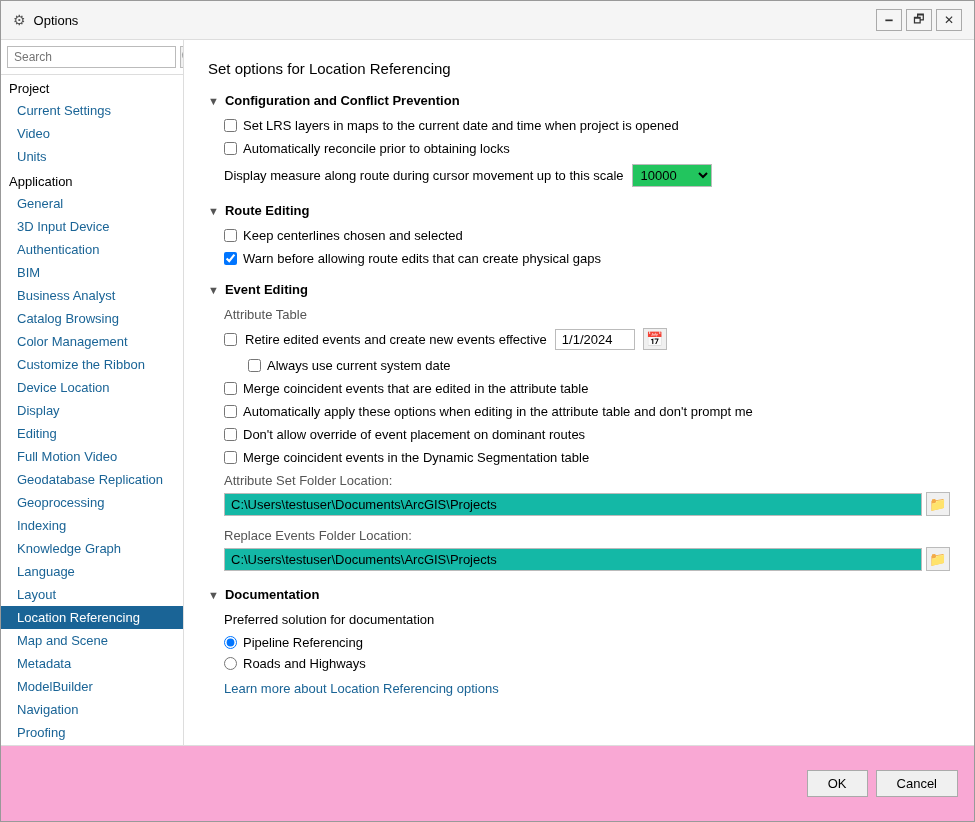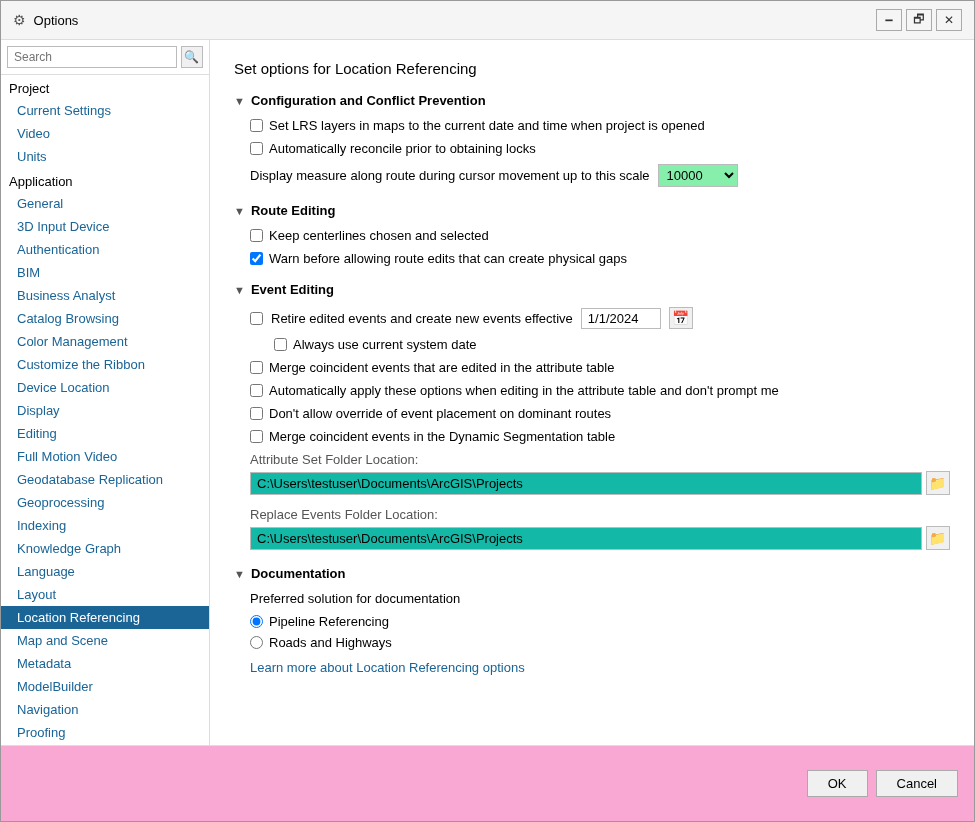--- a/index.html
+++ b/index.html
@@ -58,21 +58,21 @@
     }
     
     .dialog-body {
       display: flex;
       flex: 1;
       overflow: hidden;
     }
     
     
     .sidebar {
-      width: 209px;
+      width: 183px;
       background: #fff;
       border-right: 1px solid #ddd;
       display: flex;
       flex-direction: column;
       flex-shrink: 0;
       overflow: hidden;
     }
     
     .search-box {
       padding: 6px 6px;
@@ -214,21 +214,21 @@
       align-items: center;
       gap: 8px;
       margin-bottom: 8px;
       font-size: 13px;
     }
     
     .scale-select {
       border: 1px solid #bbb;
       padding: 2px 4px;
       font-size: 13px;
-      background: #86efac;
+      background: #22c55e;
       cursor: pointer;
       min-width: 80px;
     }
     
     .sub-option {
       padding-left: 24px;
     }
     
     .attribute-table-label {
       font-size: 13px;
@@ -449,20 +449,21 @@
           </div>
         </div>
       </div>
 
       <div class="section">
         <div class="section-header">
           <span class="section-toggle">▼</span>
           <span>Event Editing</span>
         </div>
         <div class="section-content">
+          <div class="attribute-table-label">Attribute Table</div>
 
           <div class="option-row">
             <input type="checkbox" style="">
             <span>Retire edited events and create new events effective</span>
             <input type="text" class="date-input" value="1/1/2024" style="">
             <button class="calendar-btn">📅</button>
           </div>
 
           <div class="option-row sub-option">
             <label>

